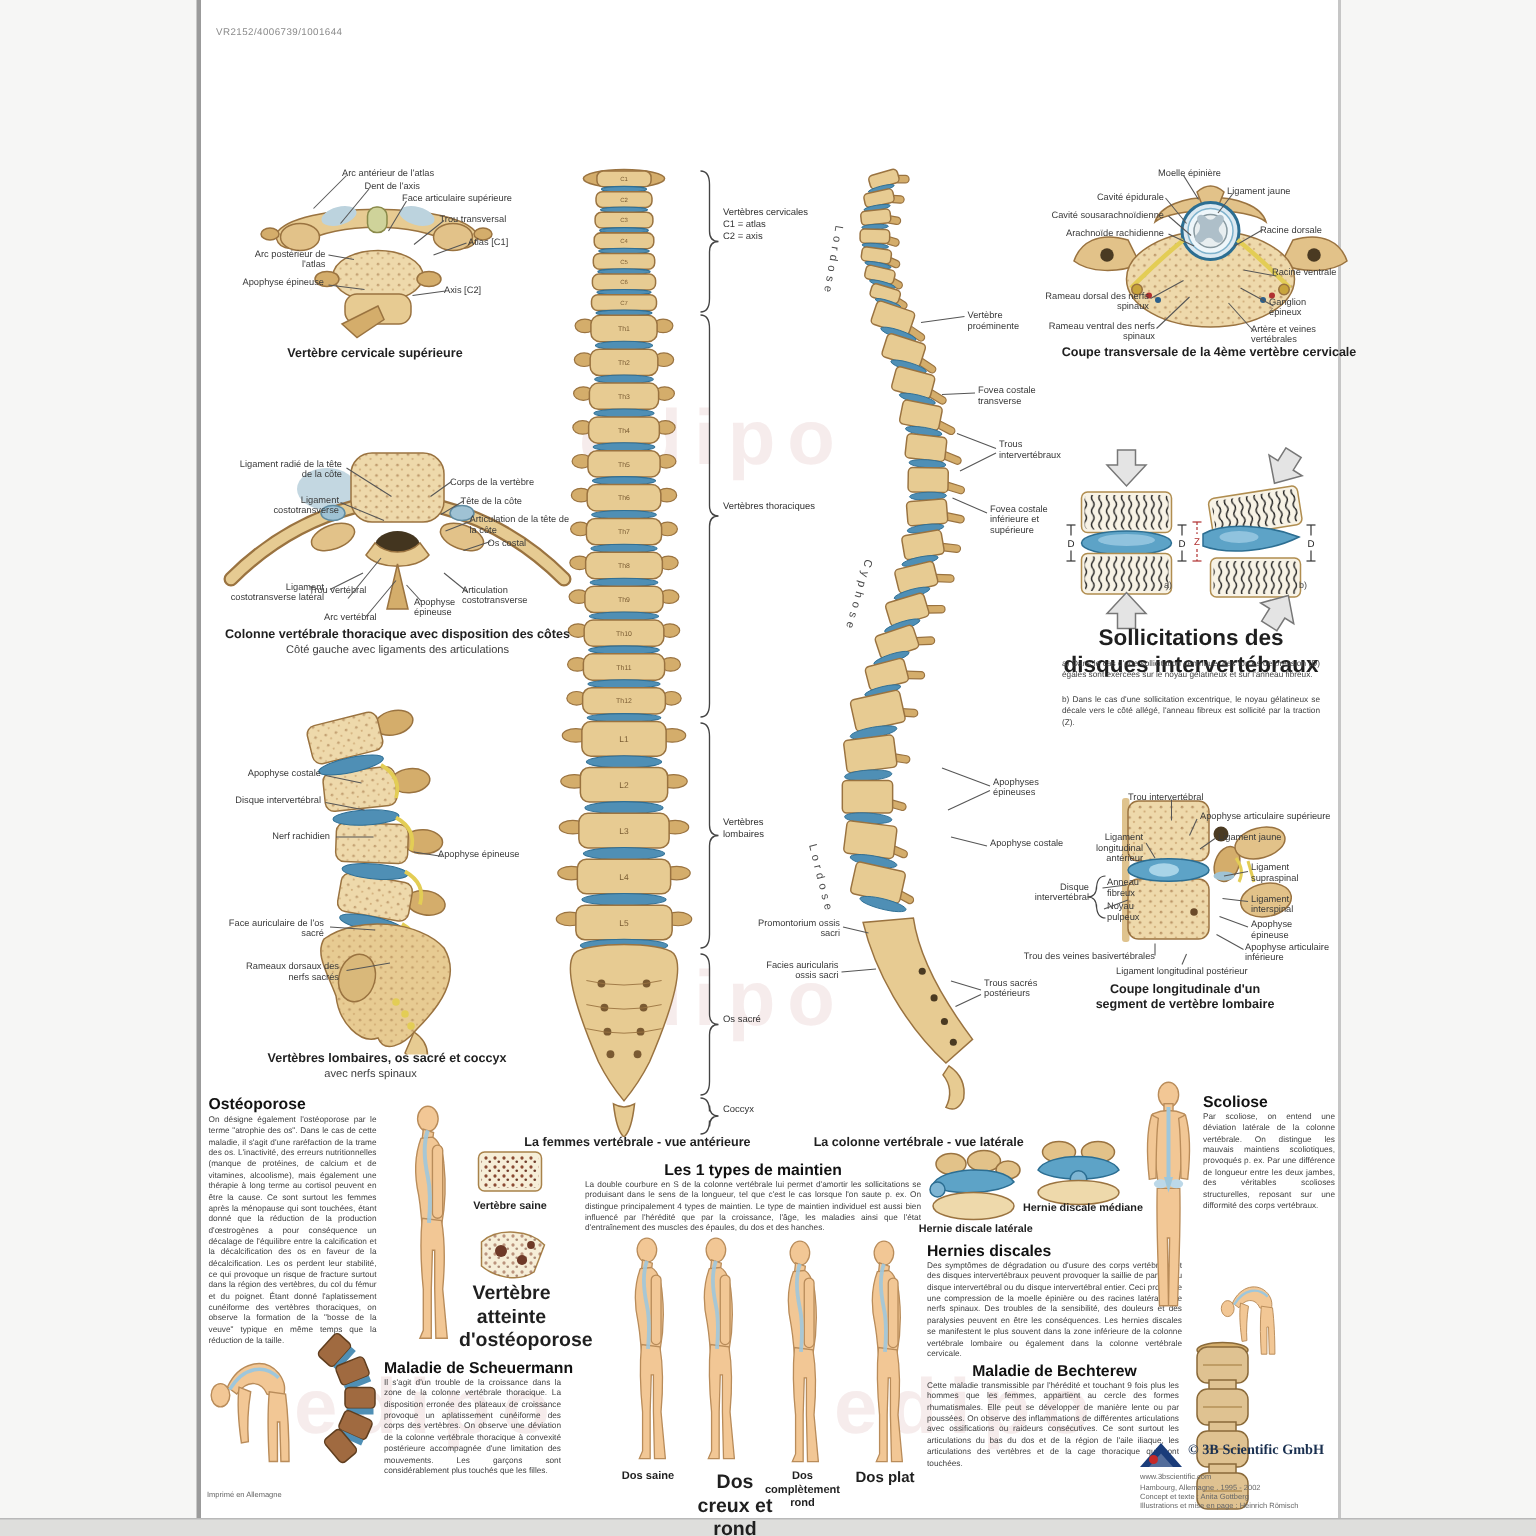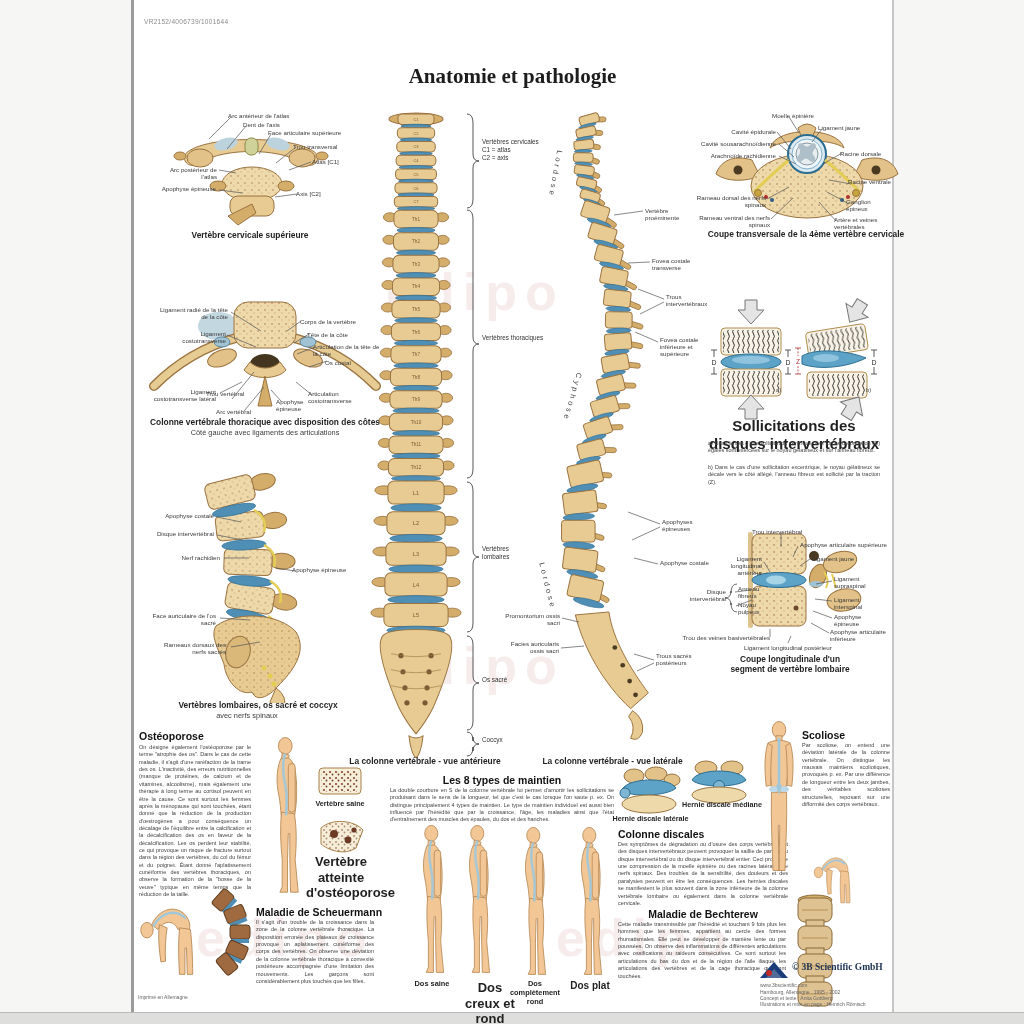--- a/index.html
+++ b/index.html
@@ -88,21 +88,20 @@
   <div class="edgeL"></div>
   <div class="edgeR"></div>
   <div class="edgeB"></div>
 
   <span class="wm" style="left:386px;top:262px">edipo</span>
   <span class="wm" style="left:386px;top:636px">edipo</span>
   <span class="wm" style="left:196px;top:908px">edipo</span>
   <span class="wm" style="left:556px;top:908px">edipo</span>
 
   <span class="code" style="left:144px;top:18px;position:absolute">VR2152/4006739/1001644</span>
-  <div class="subtitle" style="left:133px;width:759px">Anatomie et pathologie</div>
 
   <svg class="svgfig" style="left:166px;top:104px" width="170" height="126" viewBox="0 0 170 126">
     <path d="M18,52 C30,30 140,30 152,52 C152,62 142,64 134,58 C112,44 58,44 36,58 C28,64 18,62 18,52 Z" fill="#e7cb92" stroke="#9a7340"></path>
     <ellipse cx="34" cy="54" rx="13" ry="9" fill="#e2c289" stroke="#9a7340"></ellipse>
     <ellipse cx="136" cy="54" rx="13" ry="9" fill="#e2c289" stroke="#9a7340"></ellipse>
     <ellipse cx="14" cy="52" rx="6" ry="4" fill="#d4ad6b" stroke="#9a7340"></ellipse>
     <ellipse cx="156" cy="52" rx="6" ry="4" fill="#d4ad6b" stroke="#9a7340"></ellipse>
     <ellipse cx="60" cy="40" rx="12" ry="6" fill="#bcd3de" transform="rotate(-15 60 40)"></ellipse>
     <ellipse cx="112" cy="40" rx="12" ry="6" fill="#bcd3de" transform="rotate(15 112 40)"></ellipse>
     <rect x="79" y="34" width="13" height="17" rx="6" fill="#cfd39a" stroke="#8a8a4a"></rect>
@@ -282,21 +281,21 @@
     </svg>
   <div class="region" style="left:482px;top:138px;width:75px">
     <div>Vertèbres cervicales</div>
     <div>C1 = atlas</div>
     <div>C2 = axis</div>
   </div>
   <span class="region" style="left:482px;top:334px;width:80px">Vertèbres thoraciques</span>
   <span class="region" style="left:482px;top:545px;width:48px">Vertèbres lombaires</span>
   <span class="region" style="left:482px;top:676px;width:60px">Os sacré</span>
   <span class="region" style="left:482px;top:736px;width:60px">Coccyx</span>
-  <div class="cap" style="left:330px;top:756px;width:190px">La colonne vertébrale - vue antérieure</div>
+  <div class="cap" style="left:330px;top:756px;width:190px">La femmes vertébrale - vue antérieure</div>
 
   <svg id="lat-svg" class="svgfig" style="left:528px;top:106px" width="148" height="638" viewBox="0 0 150 645">
       <g transform="translate(62.1,12.8) rotate(-16.0)">
         <rect x="7" y="-2.5" width="10" height="5" rx="2.5" fill="#d4ad6b" stroke="#9a7340" stroke-width="0.8" transform="rotate(16)"></rect>
         <rect x="-10" y="-4.75" width="20" height="9.5" rx="3" fill="#e7cb92" stroke="#9a7340" stroke-width="1"></rect>
       </g>
       <ellipse cx="0" cy="0" rx="9" ry="1.7" fill="#4f8fb5" stroke="#2f6f95" stroke-width="0.6" transform="translate(60.3,19.2) rotate(-14.4)"></ellipse>
       <g transform="translate(58.8,25.6) rotate(-12.2)">
         <rect x="7" y="-2.5" width="10" height="5" rx="2.5" fill="#d4ad6b" stroke="#9a7340" stroke-width="0.8" transform="rotate(16)"></rect>
         <rect x="-10" y="-4.75" width="20" height="9.5" rx="3" fill="#e7cb92" stroke="#9a7340" stroke-width="1"></rect>
@@ -622,21 +621,21 @@
   <div class="cap" style="left:310px;top:800px;width:60px;font-size:7.2px">Vertèbre saine</div>
   <svg class="svgfig" style="left:316px;top:816px" width="52" height="38" viewBox="0 0 52 38">
     <path d="M5,12 C16,2 38,4 47,14 L40,32 C28,40 12,34 5,28 Z" fill="#f6eed8" stroke="#a8824a"></path>
     <path d="M5,12 C16,2 38,4 47,14 L40,32 C28,40 12,34 5,28 Z" fill="url(#spk2)" opacity=".55"></path>
     <circle cx="18" cy="18" r="4" fill="#6e3a28"></circle>
       <circle cx="32" cy="24" r="3.4" fill="#6e3a28"></circle>
       <circle cx="38" cy="14" r="2.6" fill="#6e3a28"></circle>
   </svg>
   <div class="cap" style="left:306px;top:854px;width:70px;font-size:13px">Vertèbre atteinte d'ostéoporose</div>
 
-  <div class="h2 c" style="left:390px;top:774px;width:224px">Les 8 types de maintien</div>
+  <div class="h2 c" style="left:390px;top:774px;width:224px">Les 1 types de maintien</div>
   <div class="bodytxt" style="left:390px;top:787px;width:224px">La double courbure en S de la colonne vertébrale lui permet d'amortir les sollicitations se produisant dans le sens de la longueur, tel que c'est le cas lorsque l'on saute p. ex. On distingue principalement 4 types de maintien. Le type de maintien individuel est aussi bien influencé par l'hérédité que par la croissance, l'âge, les maladies ainsi que l'état d'entraînement des muscles des épaules, du dos et des hanches.</div>
   <svg class="svgfig" style="left:410px;top:824px" width="44" height="152" viewBox="0 0 60 210">
       <use href="#p-side"></use>
     </svg>
   <svg class="svgfig" style="left:456px;top:824px" width="44" height="152" viewBox="0 0 60 210">
       <use href="#p-side"></use>
     </svg>
   <svg class="svgfig" style="left:512px;top:826px" width="44" height="152" viewBox="0 0 60 210">
       <use href="#p-side"></use>
     </svg>
@@ -658,21 +657,21 @@
   </svg>
   <div class="cap" style="left:608px;top:815px;width:85px;font-size:7.2px">Hernie discale latérale</div>
   <svg class="svgfig" style="left:686px;top:758px" width="66" height="46" viewBox="0 0 66 46">
     <ellipse cx="20" cy="10" rx="11" ry="7" fill="#e2c289" stroke="#9a7340"></ellipse>
     <ellipse cx="46" cy="10" rx="11" ry="7" fill="#e2c289" stroke="#9a7340"></ellipse>
     <path d="M6,22 C12,10 54,10 60,22 C52,30 14,30 6,22 Z" fill="#5da3c7" stroke="#2c6e92"></path>
     <circle cx="33" cy="28" r="5.5" fill="#7fb6d4" stroke="#2c6e92"></circle>
     <ellipse cx="33" cy="37" rx="27" ry="8" fill="#eed9ab" stroke="#9a7340"></ellipse>
   </svg>
   <div class="cap" style="left:678px;top:801px;width:88px;font-size:7.2px">Hernie discale médiane</div>
-  <span class="h2" style="left:618px;top:828px">Colonne discales</span>
+  <span class="h2" style="left:618px;top:828px">Hernies discales</span>
   <div class="bodytxt" style="left:618px;top:841px;width:170px">Des symptômes de dégradation ou d'usure des corps vertébraux et des disques intervertébraux peuvent provoquer la saillie de parties du disque intervertébral ou du disque intervertébral entier. Ceci provoque une compression de la moelle épinière ou des racines latérales de nerfs spinaux. Des troubles de la sensibilité, des douleurs et des paralysies peuvent en être les conséquences. Les hernies discales se manifestent le plus souvent dans la zone inférieure de la colonne vertébrale lombaire ou également dans la colonne vertébrale cervicale.</div>
 
   <svg class="svgfig" style="left:756px;top:720px" width="46" height="158" viewBox="0 0 60 210">
       <use href="#p-back"></use>
     </svg>
   <span class="h2" style="left:802px;top:729px">Scoliose</span>
   <div class="bodytxt" style="left:802px;top:742px;width:88px">Par scoliose, on entend une déviation latérale de la colonne vertébrale. On distingue les mauvais maintiens scoliotiques, provoqués p. ex. Par une différence de longueur entre les deux jambes, des véritables scolioses structurelles, reposant sur une difformité des corps vertébraux.</div>
   <svg class="svgfig" style="left:804px;top:842px" width="62" height="64" viewBox="0 0 90 120">
       <use href="#p-bent"></use>
     </svg>

